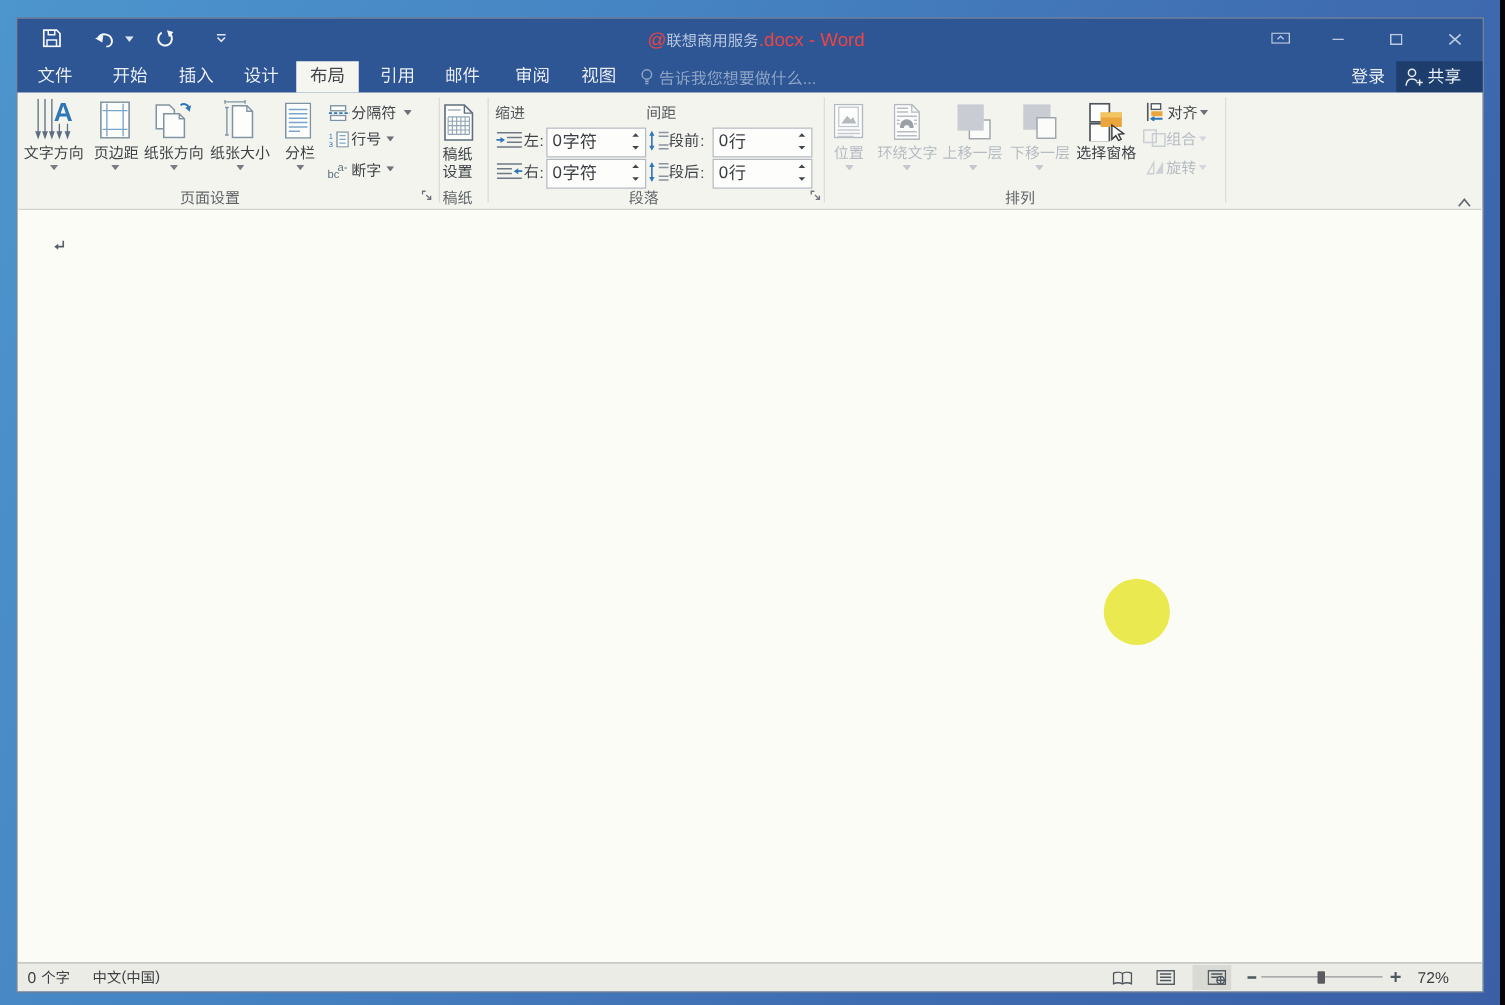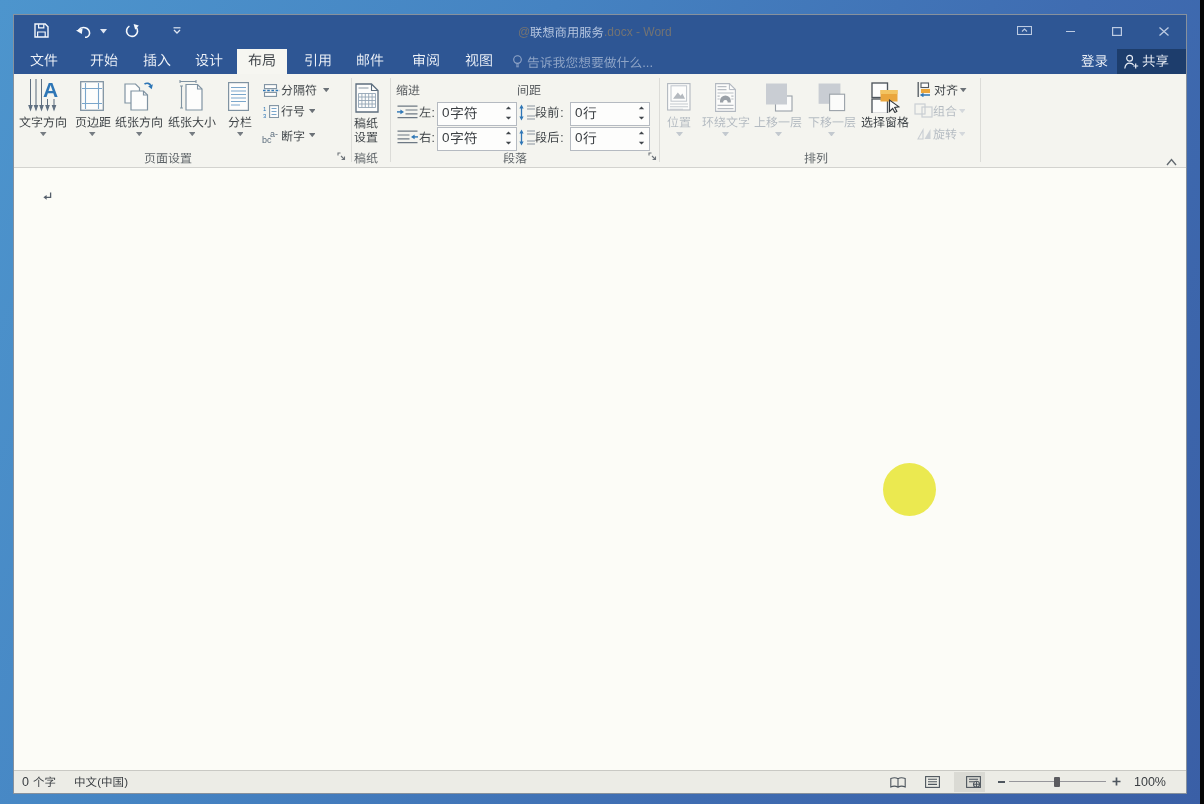--- a/index.html
+++ b/index.html
@@ -20,21 +20,21 @@
     <polygon points="0,0 7,0 3.5,4.6" fill="#dfe6f2"></polygon>
   </svg>
 <svg class="ab" style="left:124px;top:23.5px" width="15" height="14" viewBox="0 0 15 14">
     <path d="M5.4 2.1 A5.5 5.5 0 1 0 12.3 3.4" fill="none" stroke="#f5f8fc" stroke-width="1.6"></path>
     <polygon points="9.6,0.1 14.8,1.6 11.2,5.8" fill="#f5f8fc"></polygon>
   </svg>
 <svg class="ab" style="left:172.5px;top:26.5px" width="8" height="7" viewBox="0 0 8 7" stroke="#dfe6f2" fill="none">
     <path d="M0.5 0.8 h7" stroke-width="1.2"></path>
     <path d="M1 3 l3 3 l3 -3" stroke-width="1.3"></path>
   </svg>
-<div class="ab" style="left:518px;top:25.5px;height:13px;line-height:13px;font-size:12px;color:#737373;white-space:nowrap"><span style="vertical-align:top">@</span><svg style="vertical-align:top" width="73.8" height="12.3" viewBox="0 0 6000 1000" fill="#bac9e2">
+<div class="ab" style="left:518px;top:25.5px;height:13px;line-height:13px;font-size:15px;color:#ef4444;white-space:nowrap"><span style="vertical-align:top">@</span><svg style="vertical-align:top" width="73.8" height="12.3" viewBox="0 0 6000 1000" fill="#bac9e2">
       <use href="#u8054" x="0"></use>
       <use href="#u60f3" x="1000"></use>
       <use href="#u5546" x="2000"></use>
       <use href="#u7528" x="3000"></use>
       <use href="#u670d" x="4000"></use>
       <use href="#u52a1" x="5000"></use>
     </svg><span style="vertical-align:top">.docx - Word</span></div>
 <svg class="ab" style="left:1017px;top:26px" width="15" height="9" viewBox="0 0 15 9" stroke="#bdcbe2" fill="none" stroke-width="1.1">
     <rect x="0.5" y="0.5" width="14" height="8"></rect>
     <path d="M5 5.5 l2.5 -2.5 l2.5 2.5"></path>
@@ -526,21 +526,21 @@
     <path d="M3 3.2 h9 M3 5.8 h6"></path>
     <circle cx="10.5" cy="8.2" r="3" fill="#dadad4"></circle>
     <path d="M7.5 8.2 h6 M10.5 5.2 v6"></path>
   </svg>
 <div class="ab" style="left:997.5px;top:780.5px;width:7.5px;height:2px;background:#4e565e"></div>
 <div class="ab" style="left:1009px;top:781px;width:97px;height:1.4px;background:#96969b"></div>
 <div class="ab" style="left:1054px;top:776.5px;width:5.5px;height:10px;background:#5c5c60;border-radius:1px"></div>
 <svg class="ab" style="left:1111.5px;top:777px" width="9" height="9" viewBox="0 0 9 9">
     <path d="M4.5 0.5 V8.5 M0.5 4.5 H8.5" stroke="#4e565e" stroke-width="1.7"></path>
   </svg>
-<div style="position:absolute;left:1134px;top:775.5px;font-size:12.5px;color:#3a3e42;line-height:1;">100%</div>
+<div style="position:absolute;left:1134px;top:775.5px;font-size:12.5px;color:#3a3e42;line-height:1;">72%</div>
 <svg width="0" height="0" style="position:absolute">
     <defs>
       <path id="u4e00" d="M44 449V531H960V449Z"></path>
       <path id="u4e0a" d="M427 55V837H51V912H950V837H506V439H881V364H506V55Z"></path>
       <path id="u4e0b" d="M55 114V189H441V959H520V429C635 491 769 574 839 630L892 562C812 501 653 411 534 353L520 369V189H946V114Z"></path>
       <path id="u4e2a" d="M460 334V959H538V334ZM506 39C406 206 224 352 35 434C56 452 78 481 91 503C245 428 393 312 501 174C634 330 766 426 914 504C926 480 949 452 969 436C815 361 673 267 545 114L573 70Z"></path>
       <path id="u4e2d" d="M458 40V219H96V694H171V632H458V959H537V632H825V689H902V219H537V40ZM171 558V292H458V558ZM825 558H537V292H825Z"></path>
       <path id="u4e48" d="M443 51C362 191 208 361 61 466C78 480 104 505 118 520C268 407 421 235 520 80ZM635 584C681 640 730 707 773 772L258 813C418 676 586 495 739 287L662 249C510 467 304 677 237 733C176 788 133 823 102 830C113 852 129 890 134 907C172 893 231 892 818 842C841 881 862 917 876 948L947 908C899 811 796 662 702 550Z"></path>
       <path id="u4eab" d="M265 313H737V403H265ZM190 257V459H816V257ZM783 519 763 520H148V581H663C600 605 526 627 460 642L459 701H54V767H459V881C459 895 454 899 436 900C418 901 350 902 281 899C292 918 303 942 308 962C398 962 455 962 490 953C526 943 538 925 538 883V767H948V701H538V676C649 648 765 607 850 559L800 516ZM432 47C444 71 457 100 467 127H64V192H935V127H551C540 97 524 61 507 33Z"></path>
       <path id="u4ec0" d="M291 44C233 198 137 351 36 449C50 467 72 506 79 523C117 484 154 439 189 389V958H262V273C300 207 334 136 361 65ZM607 50V386H327V460H607V960H685V460H955V386H685V50Z"></path>

